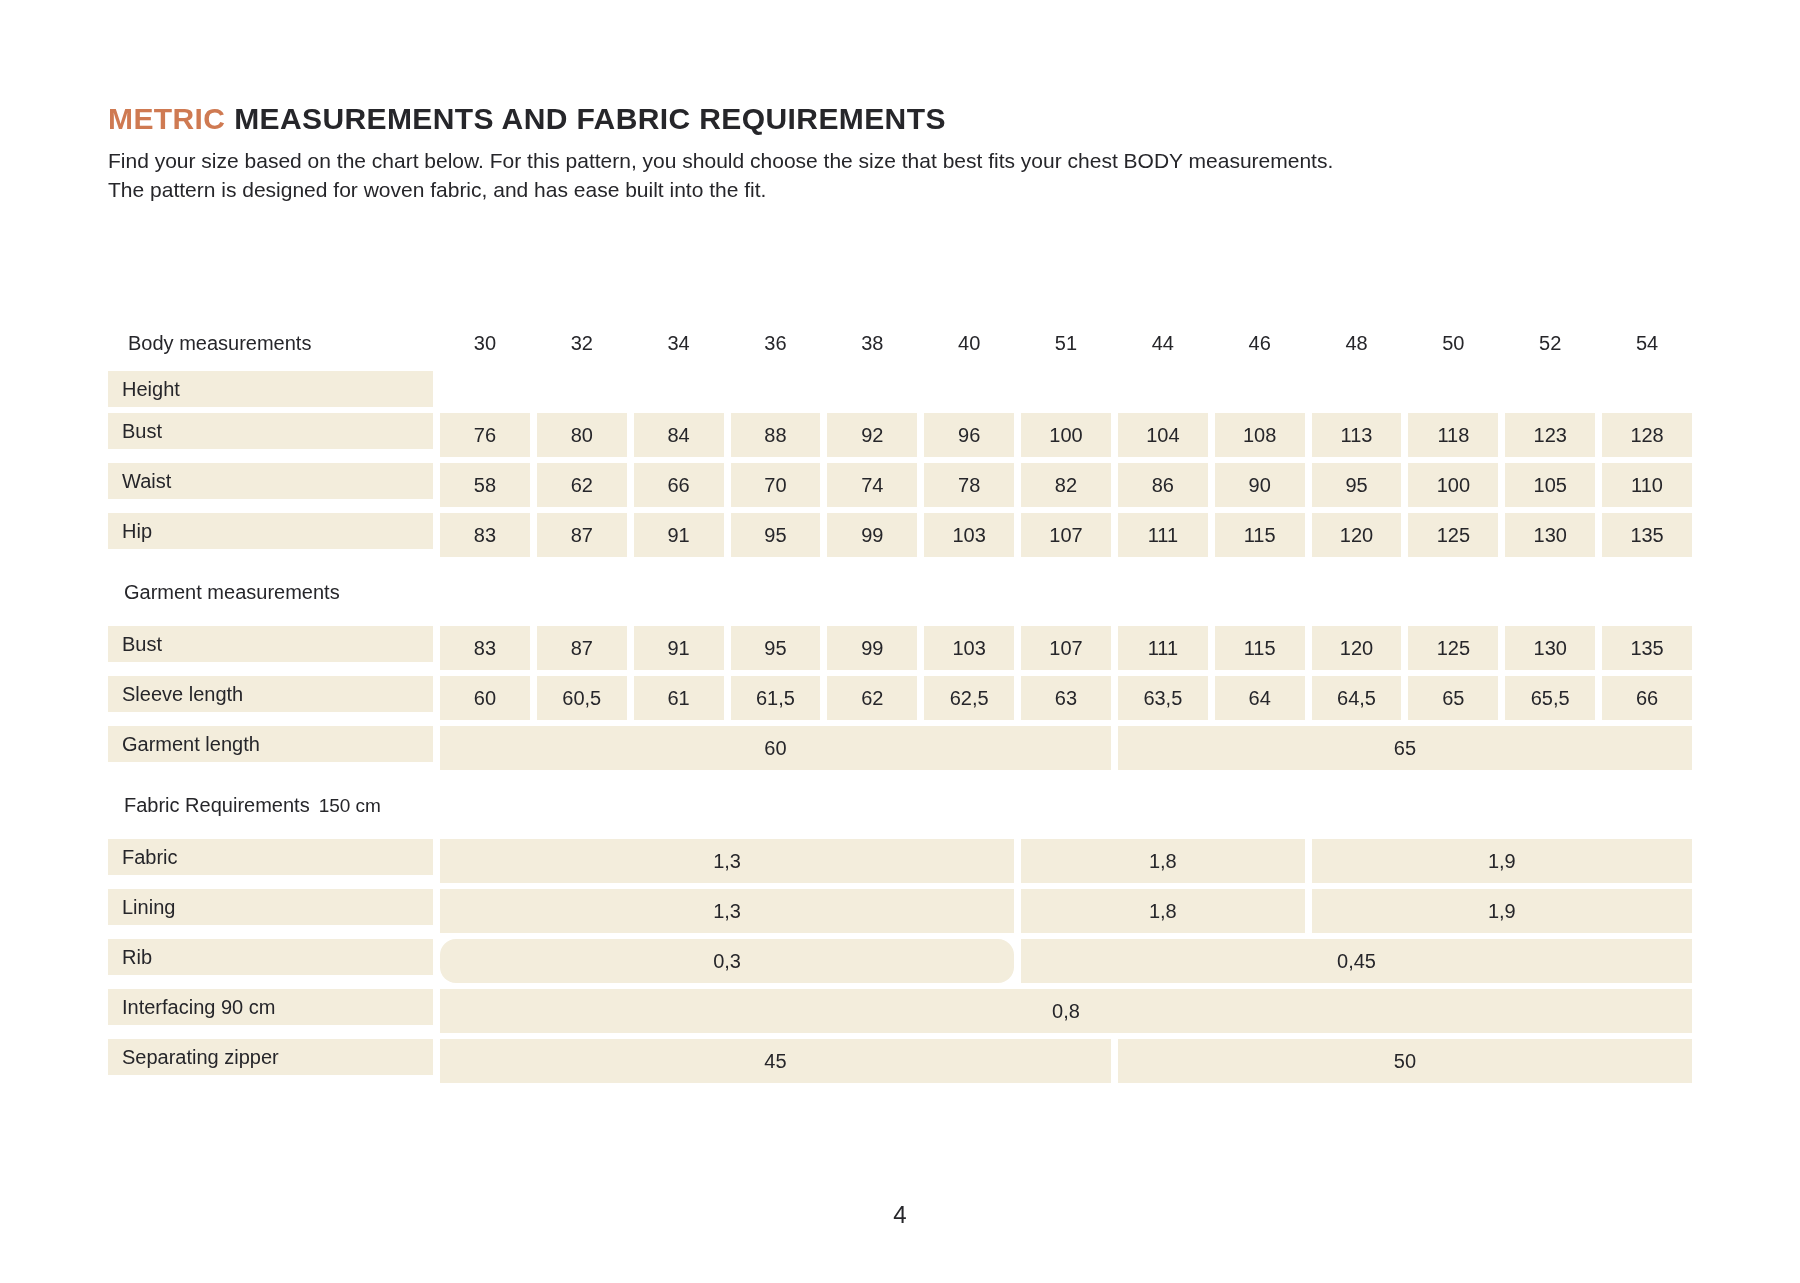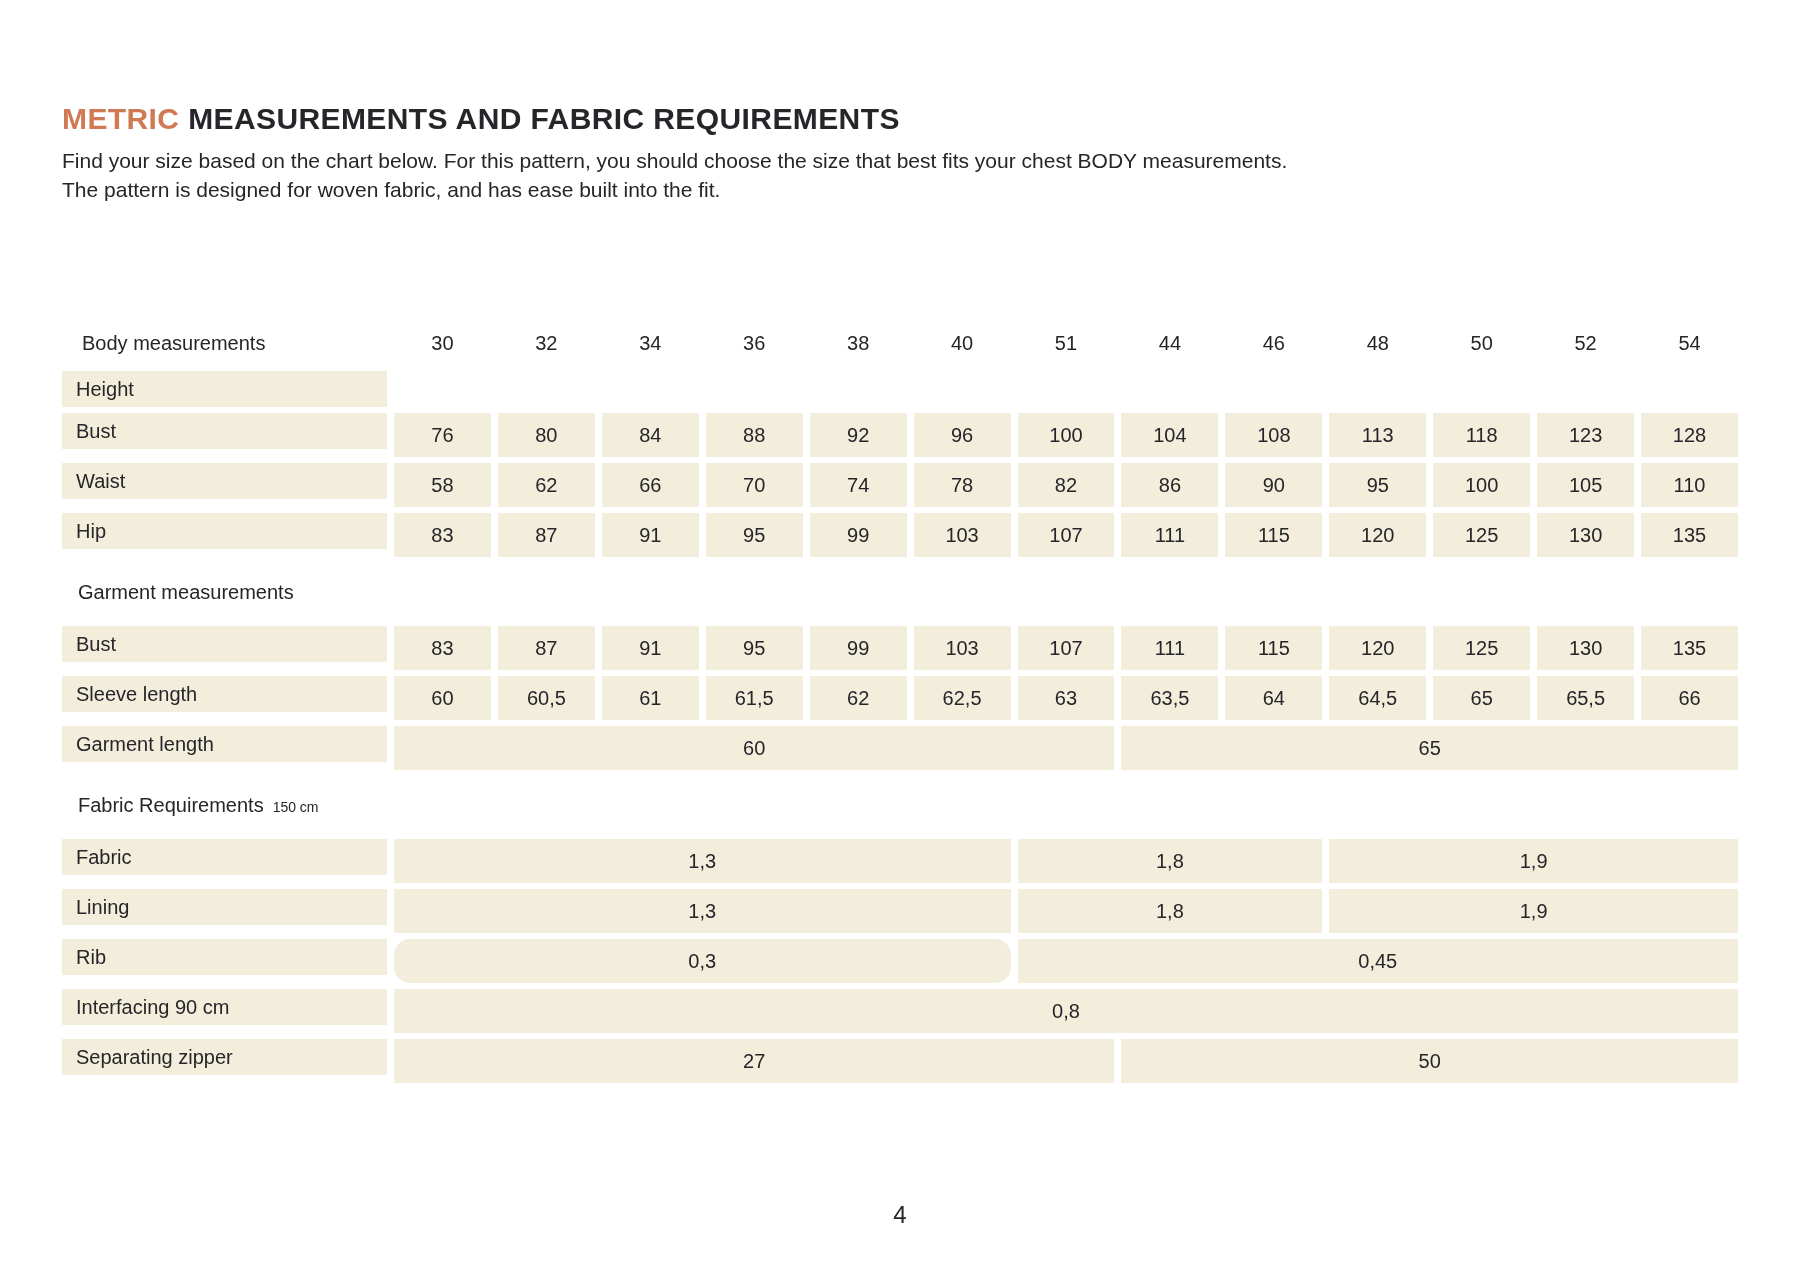--- a/index.html
+++ b/index.html
@@ -11,21 +11,21 @@
   html,body{margin:0;padding:0;}
   body{
     width:1800px;
     height:1283px;
     background:#ffffff;
     color:var(--ink);
     font-family:"Liberation Sans", sans-serif;
     overflow:hidden;
   }
   .page{
-    padding:0 62px;
+    padding:0 108px;
   }
   .title{
     margin:102px 0 10px 0;
     font-size:30px;
     font-weight:bold;
     letter-spacing:0.4px;
     color:var(--ink);
   }
   .title .accent{color:var(--accent);}
   .intro{
@@ -70,21 +70,21 @@
   .header-row .lcell{padding-left:20px;}
   .section-heading{
     display:flex;
     align-items:baseline;
     gap:9px;
     padding-left:16px;
     margin:24px 0 19px 0;
     font-size:20px;
     height:26px;
   }
-  .sh-suffix{font-size:14px;}
+  .sh-suffix{font-size:19px;}
   .page-number{
     margin-top:118px;
     text-align:center;
     font-size:24px;
   }
 </style>
 </head>
 <body>
 
 <div class="page">
@@ -227,20 +227,20 @@
         <div class="lcell">Rib</div>
         <div class="vcell" style="grid-column: span 6; border-radius: 16px;">0,3</div>
         <div class="vcell" style="grid-column: span 7;">0,45</div>
       </div>
       <div class="trow">
         <div class="lcell">Interfacing 90 cm</div>
         <div class="vcell" style="grid-column: span 13;">0,8</div>
       </div>
       <div class="trow">
         <div class="lcell">Separating zipper</div>
-        <div class="vcell" style="grid-column: span 7;">27</div>
+        <div class="vcell" style="grid-column: span 7;">45</div>
         <div class="vcell" style="grid-column: span 6;">50</div>
       </div>
     </div>
 
   <div class="page-number">4</div>
 
 </div>
 
 </body></html>

